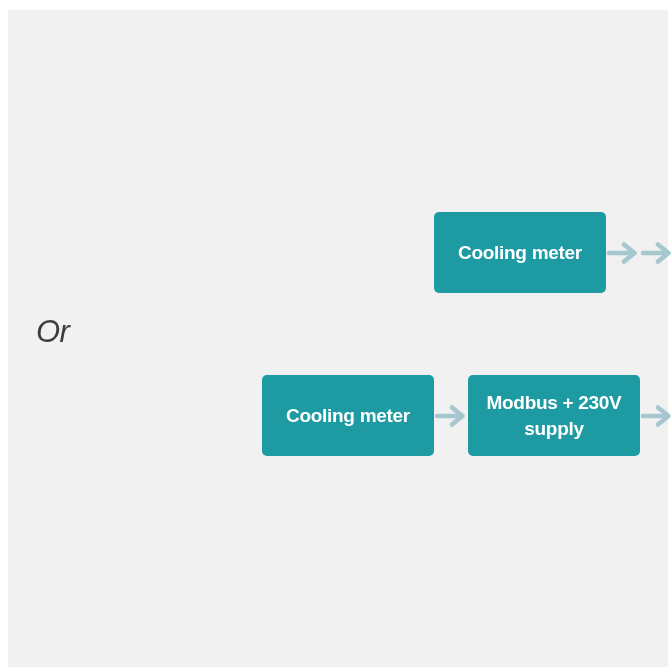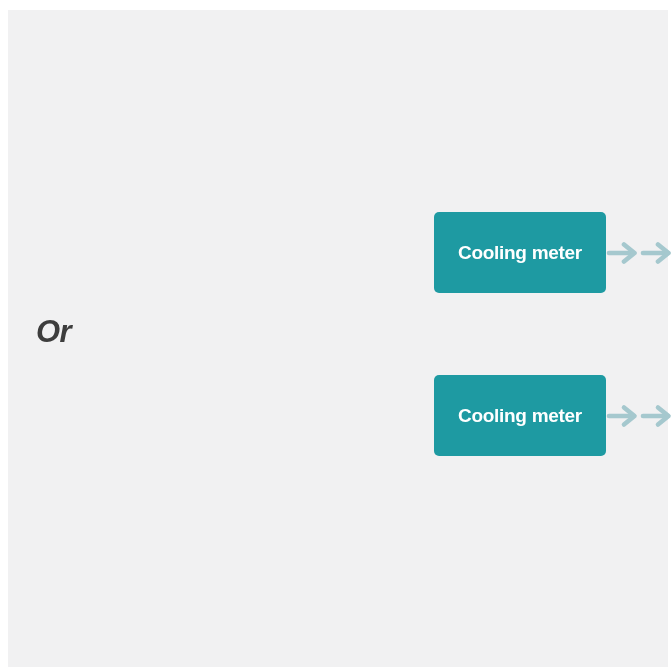--- a/index.html
+++ b/index.html
@@ -54,21 +54,21 @@
     width: 34px;
     height: 24px;
     flex: 0 0 auto;
   }
   .or-label {
     position: absolute;
     left: 28px;
     top: 302px;
     font-size: 31px;
     font-style: italic;
-    font-weight: 700;
+    font-weight: 400;
     letter-spacing: -0.5px;
     color: var(--or-text, #3d3d3d);
     line-height: 40px;
   }
 </style>
 </head>
 <body>
 
 <div class="canvas">
 
@@ -95,20 +95,23 @@
   <div class="flow-row row-2">
     <div class="flow-box">
       <span>Cooling meter</span>
     </div>
     <svg class="arrow" viewBox="0 0 34 24">
       <g stroke="#a5c8ce" stroke-width="4.6" fill="none" stroke-linecap="round" stroke-linejoin="round">
         <line x1="3" y1="12" x2="27" y2="12"></line>
         <polyline points="18,3.5 28.5,12 18,20.5"></polyline>
       </g>
     </svg>
+    <div class="flow-box">
+      <span>Modbus + 230V supply</span>
+    </div>
     <svg class="arrow" viewBox="0 0 34 24">
       <g stroke="#a5c8ce" stroke-width="4.6" fill="none" stroke-linecap="round" stroke-linejoin="round">
         <line x1="3" y1="12" x2="27" y2="12"></line>
         <polyline points="18,3.5 28.5,12 18,20.5"></polyline>
       </g>
     </svg>
   </div>
 
 </div>
 

